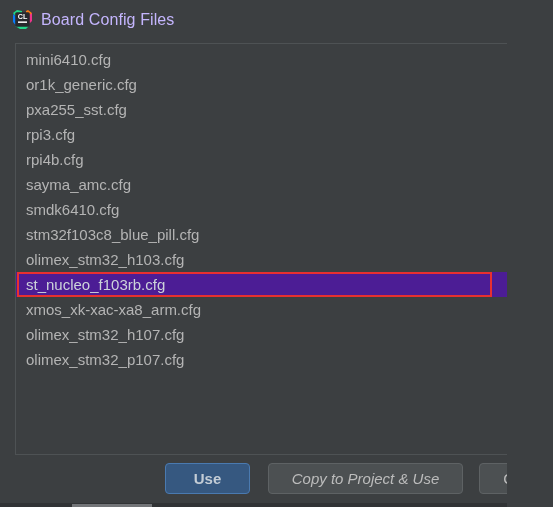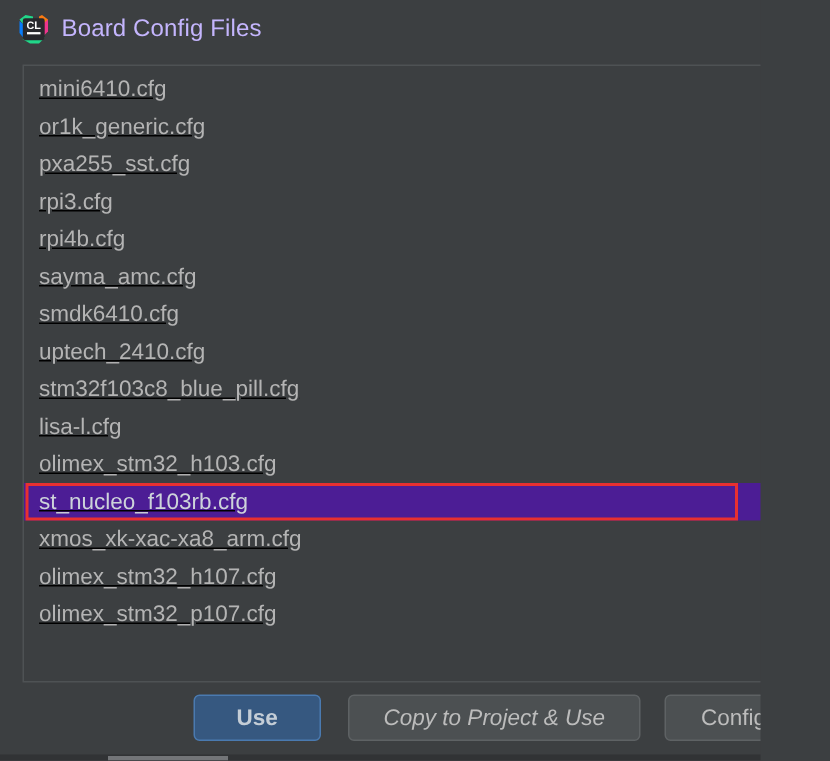--- a/index.html
+++ b/index.html
@@ -64,21 +64,20 @@
     height: 412px;
     background: #3c3f41;
     border: 1px solid #4e5254;
     box-sizing: border-box;
     overflow: hidden;
   }
   #list {
     position: absolute;
     left: 0; top: 3px;
     width: 521px;
-    text-decoration: underline;
   }
   .list-row {
     position: relative;
     height: 25px;
     line-height: 25px;
     font-size: 15px;
     color: #b4b4b4;
     padding-left: 10px;
     white-space: nowrap;
     box-sizing: border-box;
@@ -125,20 +124,21 @@
     position: absolute;
     top: 463px;
     height: 31px;
     line-height: 29px;
     text-align: center;
     font-size: 15px;
     border-radius: 4px;
     box-sizing: border-box;
     cursor: pointer;
     white-space: nowrap;
+    margin-left: 36px;
   }
   #btn-use {
     left: 129px;
     width: 85px;
     background: #365880;
     border: 1px solid #4a7ab0;
     color: #c4cdd6;
     font-weight: bold;
   }
   #btn-copy-use {
@@ -204,23 +204,21 @@
   <div id="list-panel">
     <div id="list">
 
       <div class="list-row">mini6410.cfg</div>
       <div class="list-row">or1k_generic.cfg</div>
       <div class="list-row">pxa255_sst.cfg</div>
       <div class="list-row">rpi3.cfg</div>
       <div class="list-row">rpi4b.cfg</div>
       <div class="list-row">sayma_amc.cfg</div>
       <div class="list-row">smdk6410.cfg</div>
-      <div class="list-row">uptech_2410.cfg</div>
       <div class="list-row">stm32f103c8_blue_pill.cfg</div>
-      <div class="list-row">lisa-l.cfg</div>
       <div class="list-row">olimex_stm32_h103.cfg</div>
 
       <div class="list-row selected">
         <span>st_nucleo_f103rb.cfg</span>
         <div id="annotation-box"></div>
       </div>
 
       <div class="list-row">xmos_xk-xac-xa8_arm.cfg</div>
       <div class="list-row">olimex_stm32_h107.cfg</div>
       <div class="list-row">olimex_stm32_p107.cfg</div>

